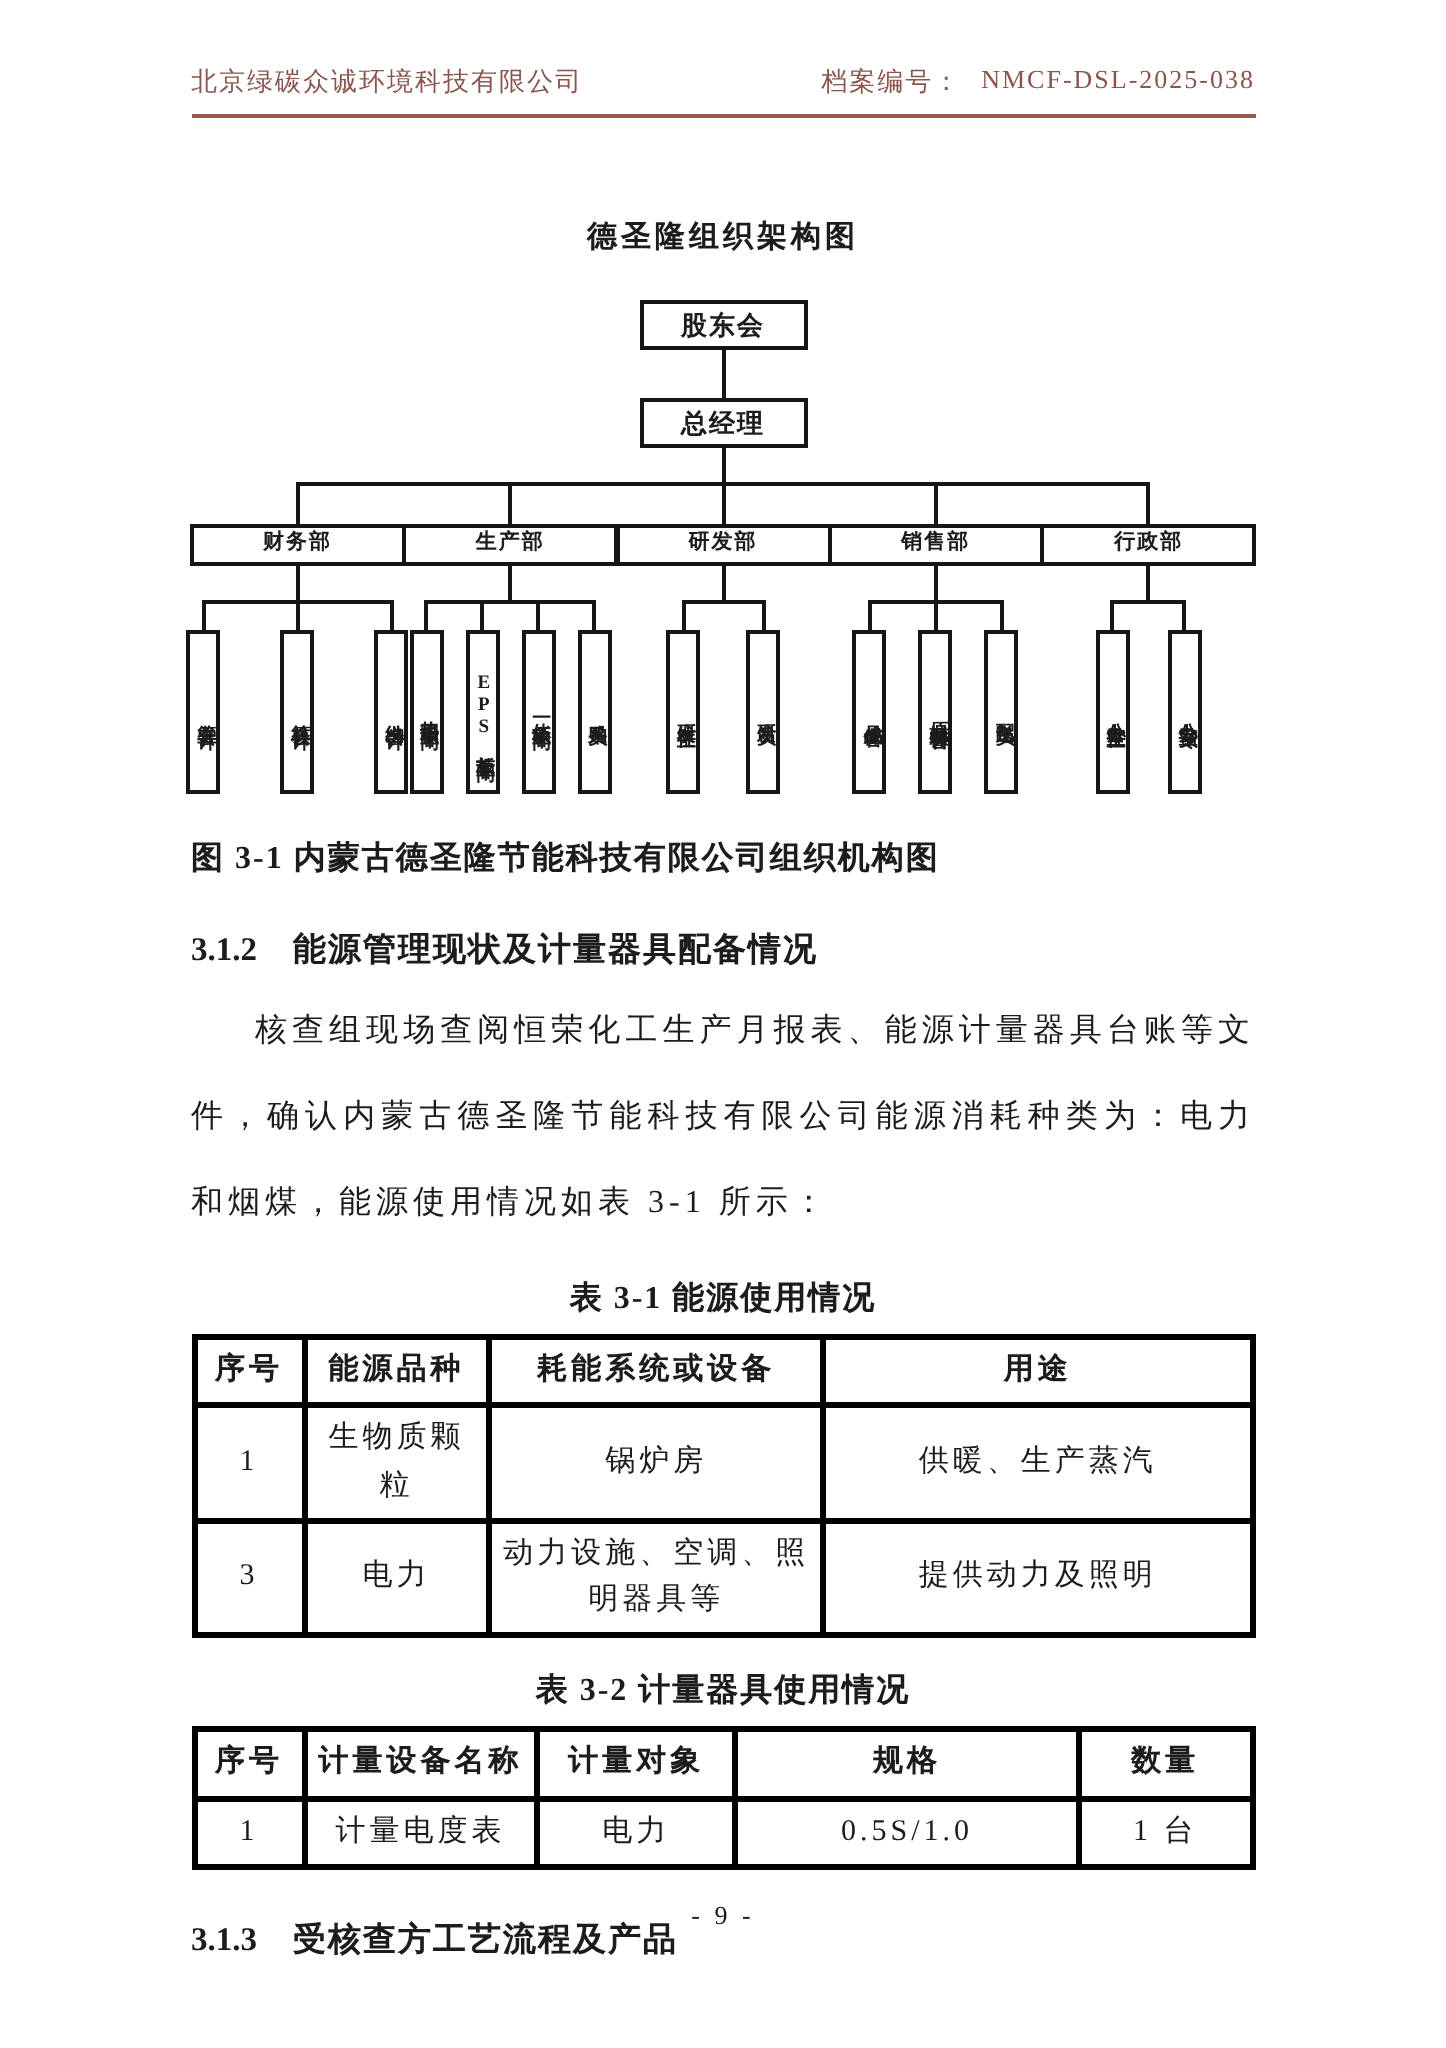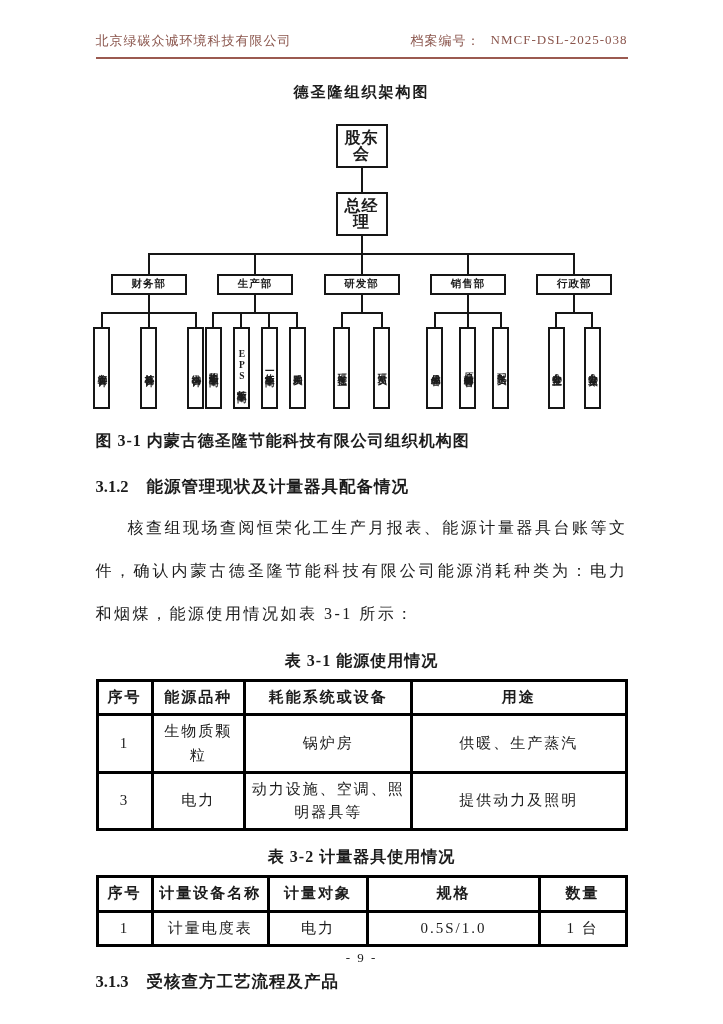--- a/index.html
+++ b/index.html
@@ -21,42 +21,42 @@
     padding-bottom: 7px;
     color: #8a554c;
     font-size: 13px;
     letter-spacing: 1px;
   }
   .archive { display: flex; gap: 10px; }
 
   
   .chart-title {
     text-align: center; font-weight: bold; font-size: 15px;
-    margin-top: 24px; letter-spacing: 2px;
+    margin-top: 50px; letter-spacing: 2px;
   }
   .org-chart { margin-top: 22px; display: flex; flex-direction: column; align-items: center; }
   .obox {
     border: 2px solid #161616; background: #fff;
-    font-weight: bold; font-size: 16px; line-height: 1;
-    padding: 4px 0; width: 52px; text-align: center;
+    font-weight: bold; font-size: 13px; line-height: 1;
+    padding: 4px 0; width: 84px; text-align: center;
     letter-spacing: 1px;
   }
   .vline { width: 0; border-left: 2px solid #161616; }
   .v-top1 { height: 24px; }
   .v-top2 { height: 17px; }
   .departments {
     display: flex; width: 100%; position: relative; padding-top: 21px;
   }
   .departments::before {
     content: ""; position: absolute; top: 0; left: 53px; right: 53px;
     border-top: 2px solid #161616;
   }
   .dept-col { flex: 1 0 0; display: flex; flex-direction: column; align-items: center; min-width: 0; }
   .dept-drop { height: 21px; margin-top: -21px; }
-  .dept-box { width: 76px; font-size: 10.5px; padding: 3px 0; }
+  .dept-box { width: 108px; font-size: 10.5px; padding: 3px 0; }
   .children {
     display: flex; justify-content: center; position: relative;
     padding-top: 15px;
   }
   .children::before {
     content: ""; position: absolute; top: 0;
     left: calc(var(--cw) / 2); right: calc(var(--cw) / 2);
     border-top: 2px solid #161616;
   }
   .child-col {

